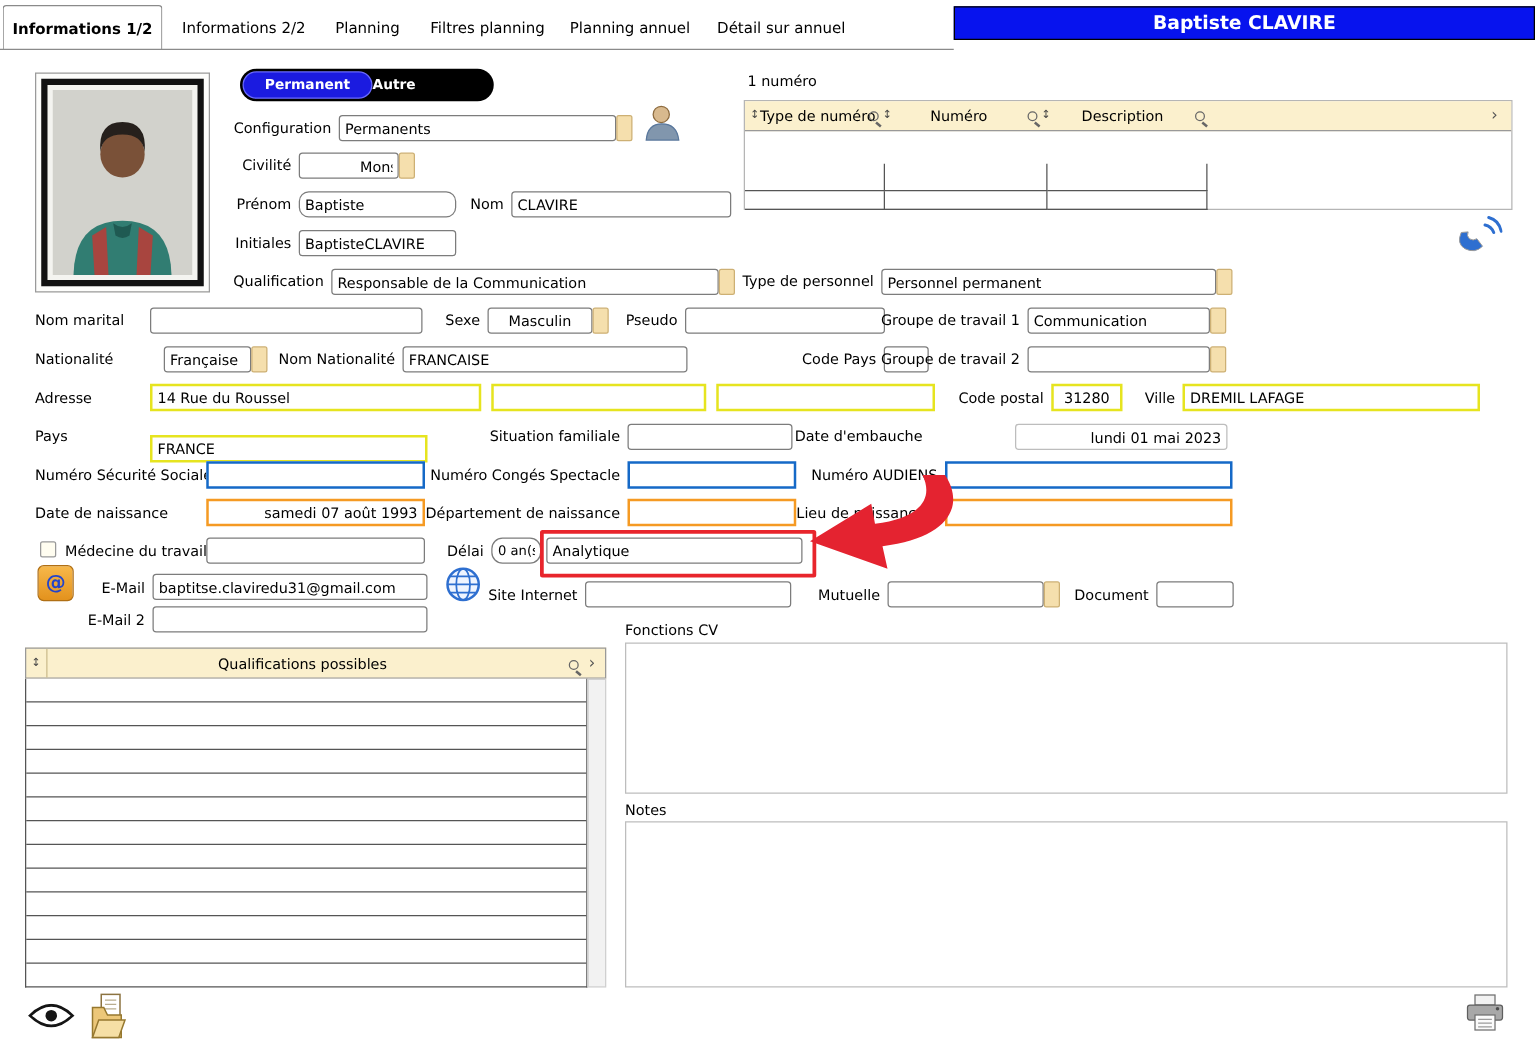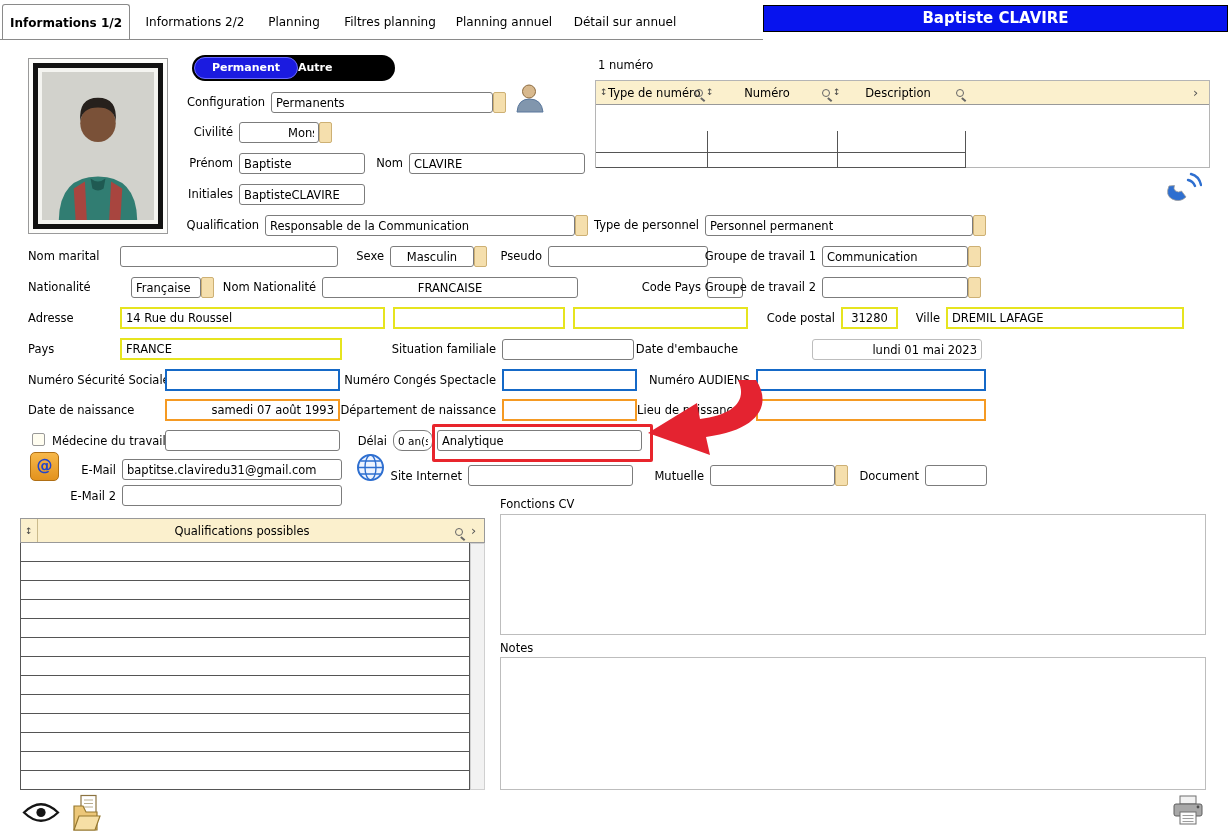--- a/index.html
+++ b/index.html
@@ -98,21 +98,21 @@
     <circle cx="15" cy="9.5" r="6.5" fill="#d8b98e" stroke="#8d6b3f"></circle>
     <path d="M3 30 q1 -13 12.5 -13 q12 0 13.5 13 z" fill="#8196ad" stroke="#59779c"></path>
   </svg>
 </div>
 
 <span class="lbl" style="right:996px;top:125px">Civilité</span>
 <input class="fld" style="left: 239px; top: 122px; width: 80px; padding-left: 48px;" value="Monsieur">
 <div class="cbtn" style="left:319px;top:122px"></div>
 
 <span class="lbl" style="right:996px;top:156px">Prénom</span>
-<input class="fld" style="left: 239px; top: 153px; width: 126px;" value="Baptiste">
+<input class="fld" style="left: 239px; top: 153px; width: 126px; border-radius: 8px;" value="Baptiste">
 <span class="lbl" style="right:826px;top:156px">Nom</span>
 <input class="fld" style="left: 409px; top: 153px; width: 176px;" value="CLAVIRE">
 
 <span class="lbl" style="right:996px;top:187px">Initiales</span>
 <input class="fld" style="left: 239px; top: 184px; width: 126px;" value="BaptisteCLAVIRE">
 
 <span class="lbl" style="right:970px;top:218px">Qualification</span>
 <input class="fld" style="left: 265px; top: 215px; width: 310px;" value="Responsable de la Communication">
 <div class="cbtn" style="left:575px;top:215px"></div>
 <span class="lbl" style="right:530px;top:218px">Type de personnel</span>
@@ -127,38 +127,38 @@
 <span class="lbl" style="right:687px;top:249px">Pseudo</span>
 <input class="fld" style="left: 548px; top: 246px; width: 160px;" value="">
 <span class="lbl" style="right:413px;top:249px">Groupe de travail 1</span>
 <input class="fld" style="left: 822px; top: 246px; width: 146px;" value="Communication">
 <div class="cbtn" style="left:968px;top:246px"></div>
 
 <span class="lbl" style="left:28px;top:280px">Nationalité</span>
 <input class="fld" style="left: 131px; top: 277px; width: 70px;" value="Française">
 <div class="cbtn" style="left:201px;top:277px"></div>
 <span class="lbl" style="right:913px;top:280px">Nom Nationalité</span>
-<input class="fld" style="left: 322px; top: 277px; width: 256px; text-align: center;" value="FRANCAISE">
+<input class="fld" style="left: 322px; top: 277px; width: 228px;" value="FRANCAISE">
 <span class="lbl" style="right:528px;top:280px">Code Pays</span>
 <input class="fld" style="left: 707px; top: 277px; width: 36px;" value="">
 <span class="lbl" style="right:413px;top:280px">Groupe de travail 2</span>
 <input class="fld" style="left: 822px; top: 277px; width: 146px;" value="">
 <div class="cbtn" style="left:968px;top:277px"></div>
 
 <span class="lbl" style="left:28px;top:311px">Adresse</span>
 <input class="fld c yellow" style="left: 120px; top: 307px; width: 265px;" value="14 Rue du Roussel">
 <input class="fld c yellow" style="left: 393px; top: 307px; width: 172px;" value="">
 <input class="fld c yellow" style="left: 573px; top: 307px; width: 175px;" value="">
 <span class="lbl" style="right:394px;top:311px">Code postal</span>
 <input class="fld c yellow tc" style="left: 841px; top: 307px; width: 57px;" value="31280">
 <span class="lbl" style="right:289px;top:311px">Ville</span>
 <input class="fld c yellow" style="left: 946px; top: 307px; width: 238px;" value="DREMIL LAFAGE">
 
 <span class="lbl" style="left:28px;top:342px">Pays</span>
-<input class="fld c yellow" style="left: 120px; top: 338px; width: 222px;" value="FRANCE">
+<input class="fld c yellow" style="left: 120px; top: 348px; width: 222px;" value="FRANCE">
 <span class="lbl" style="right:733px;top:342px">Situation familiale</span>
 <input class="fld" style="left: 502px; top: 339px; width: 132px;" value="">
 <span class="lbl" style="right:491px;top:342px">Date d'embauche</span>
 <input class="fld gray tr" style="left: 812px; top: 339px; width: 170px;" value="lundi 01 mai 2023">
 
 <span class="lbl" style="left:28px;top:373px">Numéro Sécurité Sociale</span>
 <input class="fld c blue" style="left: 165px; top: 369px; width: 175px;" value="">
 <span class="lbl" style="right:733px;top:373px">Numéro Congés Spectacle</span>
 <input class="fld c blue" style="left: 502px; top: 369px; width: 135px;" value="">
 <span class="lbl" style="right:479px;top:373px">Numéro AUDIENS</span>

